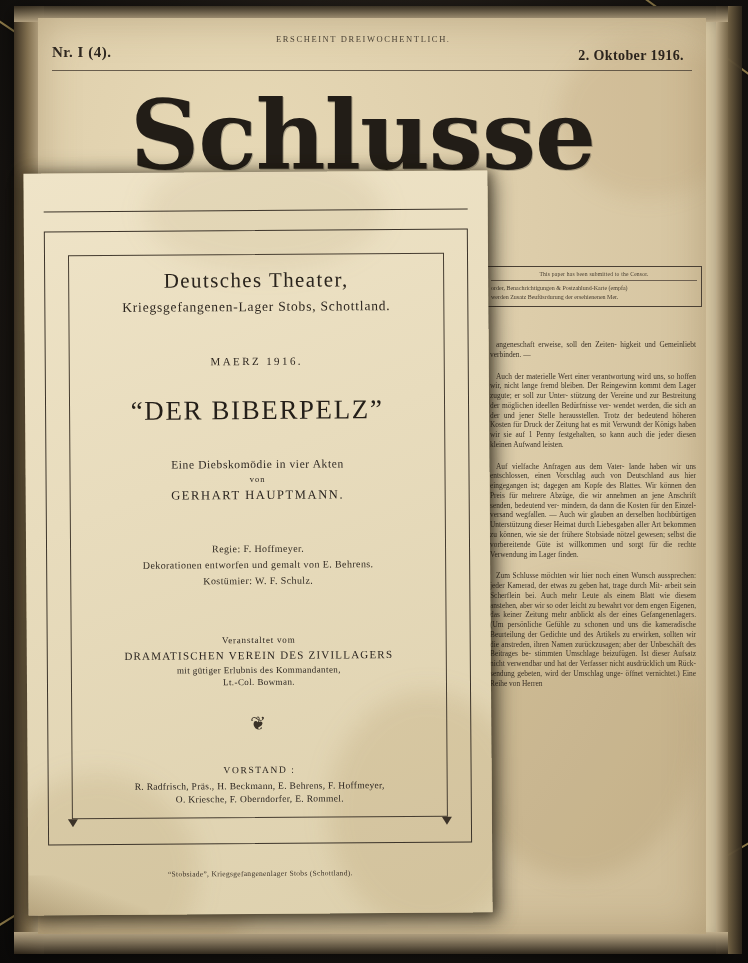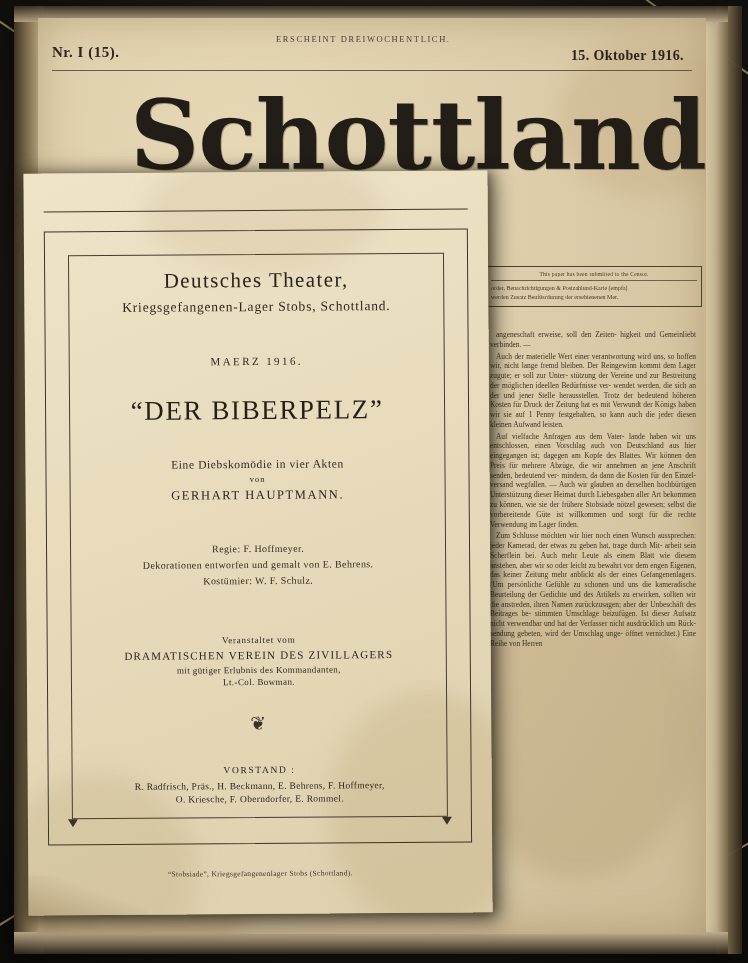--- a/index.html
+++ b/index.html
@@ -182,21 +182,21 @@
     position: absolute;
     left: 452px;
     top: 310px;
     width: 206px;
     font-size: 7.4px;
     line-height: 1.32;
     text-align: justify;
     color: #3b3227;
     column-count: 1;
   }
-  .np-column p { margin: 2px 0 2px 0; text-indent: 6px; }
+  .np-column p { margin: 12px 0 2px 0; text-indent: 6px; }
 
   
   .np-colrule {
     position: absolute;
     left: 440px; top: 300px;
     height: 570px;
     border-left: 1px solid rgba(80,68,52,.35);
   }
 
   
@@ -394,26 +394,26 @@
   <div class="book-edge-left"></div>
   <div class="book-edge-right"></div>
   <div class="book-edge-top"></div>
   <div class="book-edge-bottom"></div>
 
   <div class="newspaper">
     <div class="np-stain c"></div>
     <div class="np-stain a"></div>
     <div class="np-stain b"></div>
 
-    <div class="np-issue">Nr. I (15).</div>
+    <div class="np-issue">Nr. I (4).</div>
     <div class="np-freq">ERSCHEINT DREIWOCHENTLICH.</div>
-    <div class="np-date">15. Oktober 1916.</div>
+    <div class="np-date">2. Oktober 1916.</div>
     <div class="np-topline"></div>
 
-    <div class="np-title">Schottland</div>
+    <div class="np-title">Schlusse</div>
     <div class="np-subtitle">s in Schottland</div>
 
     <div class="np-notice">
       <div class="nn-head">This paper has been submitted to the Censor.</div>
       <div>order, Benachrichtigungen &amp; Postzahlund-Karte (empfa)</div>
       <div>werden Zusatz Beufüsrdurung der ersehienenen Mer.</div>
     </div>
 
     <div class="np-colrule"></div>
     <div class="np-column">

